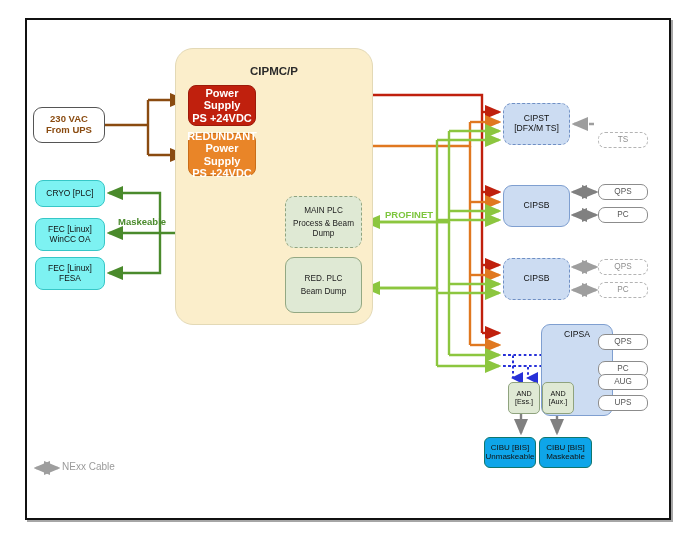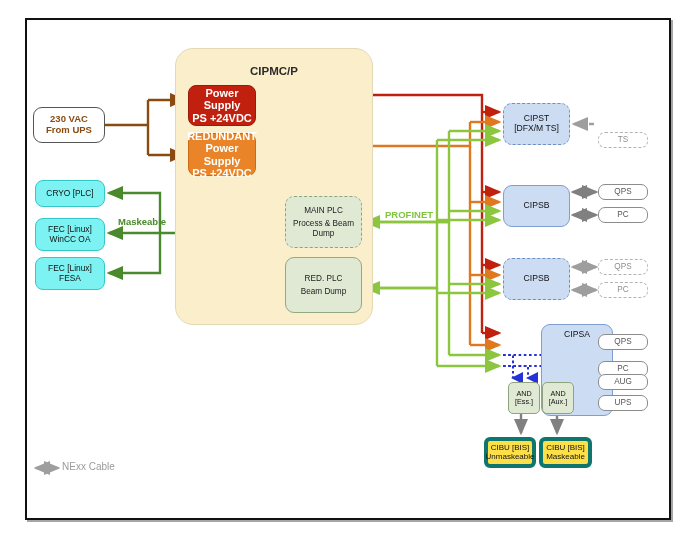--- a/index.html
+++ b/index.html
@@ -49,21 +49,21 @@
   #p-ts{left:598px;top:132px;}
   #p-qps1{left:598px;top:184px;}
   #p-pc1{left:598px;top:207px;}
   #p-qps2{left:598px;top:259px;}
   #p-pc2{left:598px;top:282px;}
   #p-qps3{left:598px;top:334px;}
   #p-pc3{left:598px;top:361px;}
   #p-aug{left:598px;top:374px;}
   #p-ups{left:598px;top:395px;}
   
-  .cibu{background:#fde047;border:4px solid #0f766e;border-radius:6px;font-size:8px;color:#111;}
+  .cibu{background:#0ea5e9;border:1px solid #0f766e;border-radius:6px;font-size:8px;color:#111;}
   #cibu1{left:484px;top:437px;width:52px;height:31px;}
   #cibu2{left:539px;top:437px;width:53px;height:31px;}
   
   .flabel{position:absolute;font-weight:bold;}
   #lbl-ethernet{left:118px;top:216px;font-size:9.5px;color:#4a8a2c;}
   #lbl-profinet{left:385px;top:209px;font-size:9.5px;color:#7ec63f;}
   #lbl-legend{left:62px;top:461px;font-size:10px;color:#9a9a9a;font-weight:normal;}
 </style>
 </head>
 <body>

